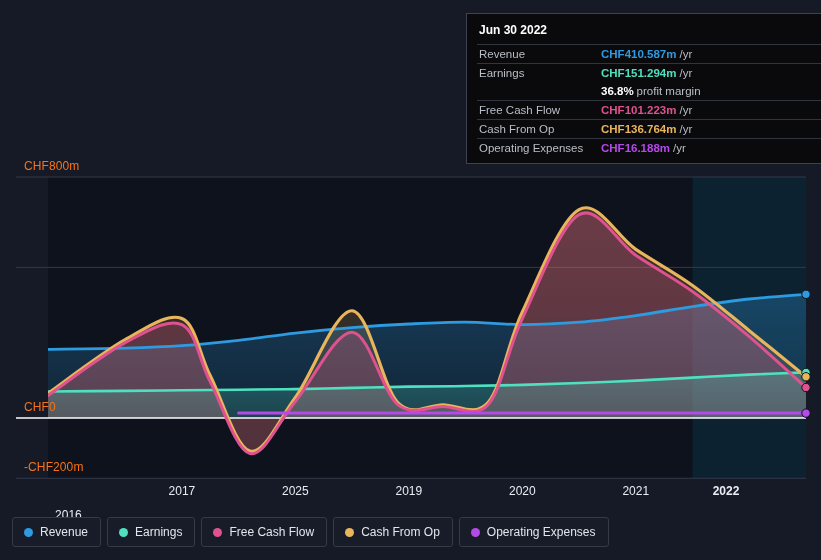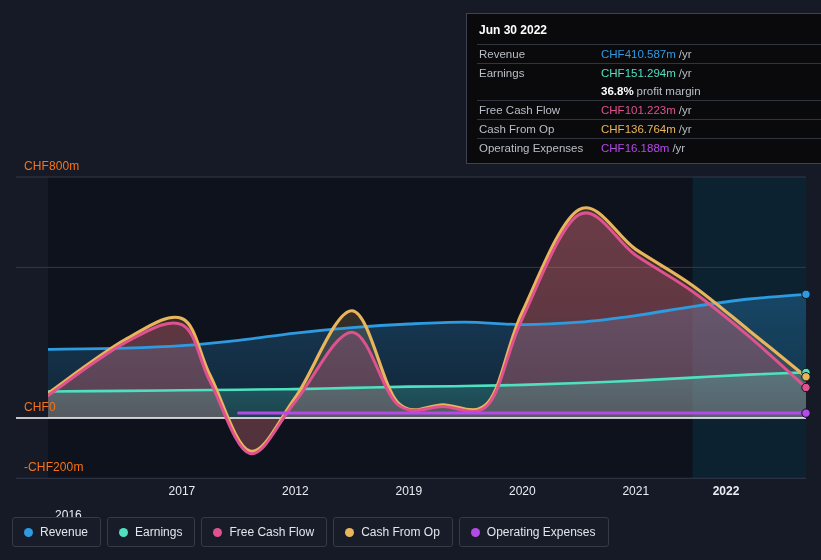--- a/index.html
+++ b/index.html
@@ -65,21 +65,21 @@
     border-top: 1px solid #2f343f;
     padding: 3px 0 3px 2px;
     min-height: 17px;
   }
   .tt-row.noline { border-top: none; }
   .tt-label {
     width: 122px;
     color: #b9bec7;
     flex: 0 0 122px;
   }
-  .tt-value { font-weight: normal; }
+  .tt-value { font-weight: bold; }
   .tt-suffix { color: #b9bec7; font-weight: normal; margin-left: 3px; }
   .tt-margin-val { color: #ffffff; font-weight: bold; }
 
   
   #legend {
     position: absolute;
     left: 12px; top: 517px;
     display: flex;
     gap: 6px;
   }
@@ -154,21 +154,21 @@
       </svg>
   </div>
 
   <div class="y-label" id="ylab0" style="left: 24px; top: 159px;">CHF800m</div>
   <div class="y-label" id="ylab1" style="left: 24px; top: 400px;">CHF0</div>
   <div class="y-label" id="ylab2" style="left: 24px; top: 460.25px;">-CHF200m</div>
 
   <div id="x-labels">
       <div class="x-label" style="left: 68.4251px; top: 484px; margin-top: 24px;">2016</div>
       <div class="x-label" style="left: 181.898px; top: 484px;">2017</div>
-      <div class="x-label" style="left: 295.371px; top: 484px;">2012</div>
+      <div class="x-label" style="left: 295.371px; top: 484px;">2025</div>
       <div class="x-label" style="left: 408.844px; top: 484px;">2019</div>
       <div class="x-label" style="left: 522.317px; top: 484px;">2020</div>
       <div class="x-label" style="left: 635.79px; top: 484px;">2021</div>
       <div class="x-label" style="left: 726px; top: 484px; font-weight: bold;">2022</div>
     </div>
 
   <div id="tooltip">
     <div class="tt-title">Jun 30 2022</div>
     <div id="tooltip-rows">
         <div class="tt-row">

